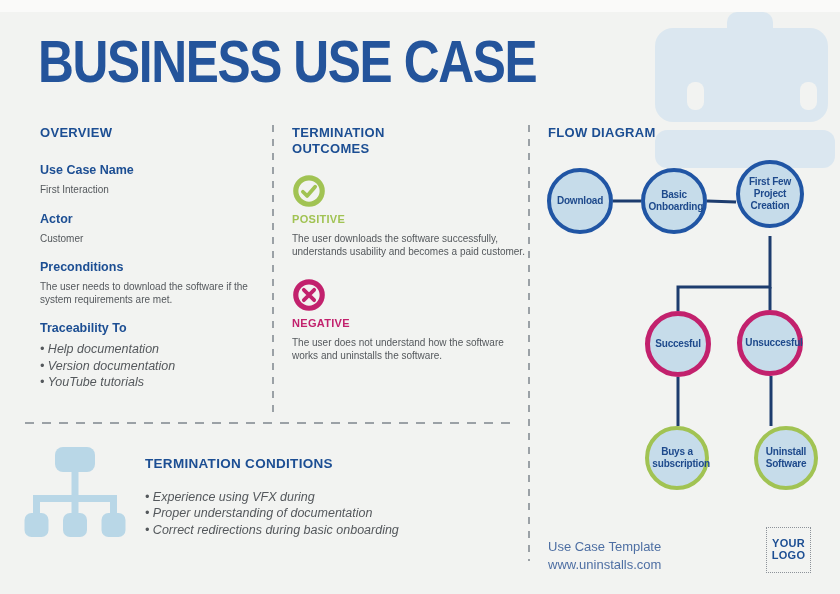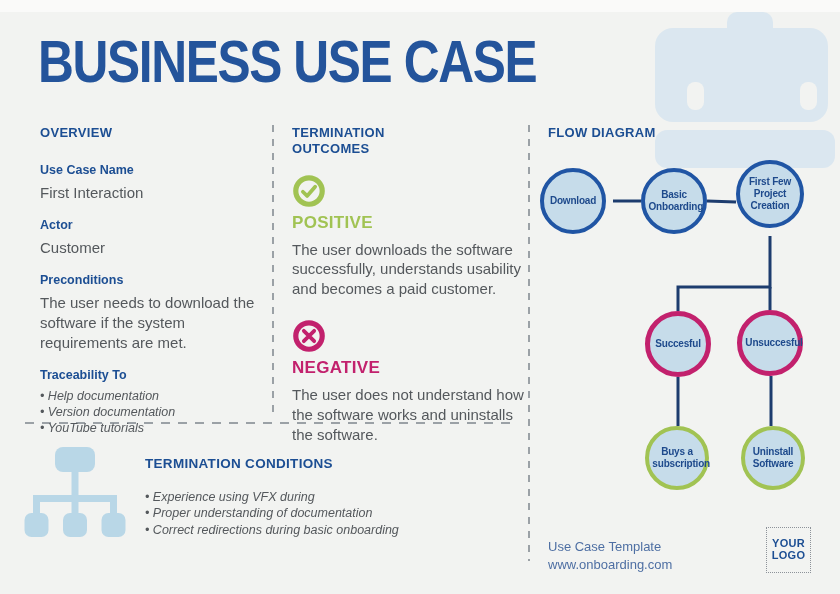--- a/index.html
+++ b/index.html
@@ -37,57 +37,57 @@
   
   .vdash { position:absolute; width:2px;
     background:repeating-linear-gradient(to bottom,#9ba1a6 0,#9ba1a6 7px,transparent 7px,transparent 14px); }
   .vdash.d1 { left:272px; top:125px; height:290px; }
   .vdash.d2 { left:528px; top:125px; height:436px; }
   .hdash { position:absolute; left:25px; top:422px; width:493px; height:2px;
     background:repeating-linear-gradient(to right,#9ba1a6 0,#9ba1a6 9px,transparent 9px,transparent 17px); }
 
   
   .sec-heading { font-size:13px; font-weight:bold; color:var(--heading-navy); letter-spacing:.3px; line-height:1.25; }
-  .body-text { font-size:15px; color:var(--body-gray); line-height:1.33; }
+  .body-text { font-size:10px; color:var(--body-gray); line-height:1.33; }
 
   
   .col-overview { position:absolute; left:40px; top:125px; width:228px; }
   .col-overview .sec-heading { margin-bottom:22px; }
   .field-label { font-size:12.5px; font-weight:bold; color:var(--heading-navy); margin-bottom:6px; }
   .field-value { margin-bottom:15px; }
   ul.bullets { list-style:none; }
   ul.bullets li { font-size:12.5px; color:var(--body-gray); line-height:1.3;font-style:italic; }
   ul.bullets li::before { content:"• "; }
 
   
   .col-outcomes { position:absolute; left:292px; top:125px; width:240px; }
   .col-outcomes .sec-heading { width:170px; margin-bottom:16px; }
   .outcome-icon { width:34px; height:34px; display:block; margin-bottom:5px; }
-  .outcome-label { font-size:17px; font-weight:bold; letter-spacing:.3px; margin-bottom:7px; }
+  .outcome-label { font-size:11px; font-weight:bold; letter-spacing:.3px; margin-bottom:7px; }
   .outcome-label.pos { color:var(--positive-green); }
   .outcome-label.neg { color:var(--negative-magenta); }
   .outcome-text { margin-bottom:20px; }
 
   
   .flow-heading { position:absolute; left:548px; top:125px; z-index:2; }
   .flow { position:absolute; left:540px; top:140px; width:300px; height:350px; z-index:1; }
   .flow svg.connectors { position:absolute; inset:0; }
   .node { position:absolute; border-radius:50%; background:var(--node-fill);
     display:flex; align-items:center; justify-content:center; text-align:center; }
   .node span { font-size:10px; font-weight:bold; color:var(--node-text); line-height:1.18; width:88%; letter-spacing:-.2px; }
   .node.navy    { border:4px solid var(--node-stroke-navy); }
   .node.magenta { border:5px solid var(--negative-magenta); }
   .node.green   { border:4px solid var(--positive-green); }
-  .n-download  { left:0;   top:28px;  width:66px; height:66px; }
+  .n-download  { left:7px;   top:28px;  width:66px; height:66px; }
   .n-basic     { left:101px; top:28px;  width:66px; height:66px; }
   .n-firstfew  { left:196px; top:20px;  width:68px; height:68px; }
   .n-success   { left:105px; top:171px; width:66px; height:66px; }
   .n-unsuccess { left:197px; top:170px; width:66px; height:66px; }
   .n-buys      { left:105px; top:286px; width:64px; height:64px; }
-  .n-uninstall { left:201px; top:286px; width:64px; height:64px; }
+  .n-uninstall { left:214px; top:286px; width:64px; height:64px; }
 
   
   .sitemap-icon { position:absolute; left:23px; top:447px; }
   .cond-block { position:absolute; left:145px; top:456px; width:330px; }
   .cond-block .sec-heading { font-size:13.5px; margin-bottom:16px; }
   .cond-block ul.bullets li { line-height:1.32; }
 
   
   .footer-text { position:absolute; left:548px; top:538px; font-size:13px; color:var(--subtitle-blue); line-height:1.35; }
   .logo-box { position:absolute; left:766px; top:527px; width:45px; height:46px;
@@ -198,19 +198,19 @@
     <div class="sec-heading">TERMINATION CONDITIONS</div>
     <ul class="bullets">
       <li>Experience using VFX during</li>
       <li>Proper understanding of documentation</li>
       <li>Correct redirections during basic onboarding</li>
     </ul>
   </div>
 
   <div class="footer-text">
     <div>Use Case Template</div>
-    <div>www.onboarding.com</div>
+    <div>www.uninstalls.com</div>
   </div>
   <div class="logo-box">
     <span>YOUR</span>
     <span>LOGO</span>
   </div>
 </div>
 
 </body></html>

